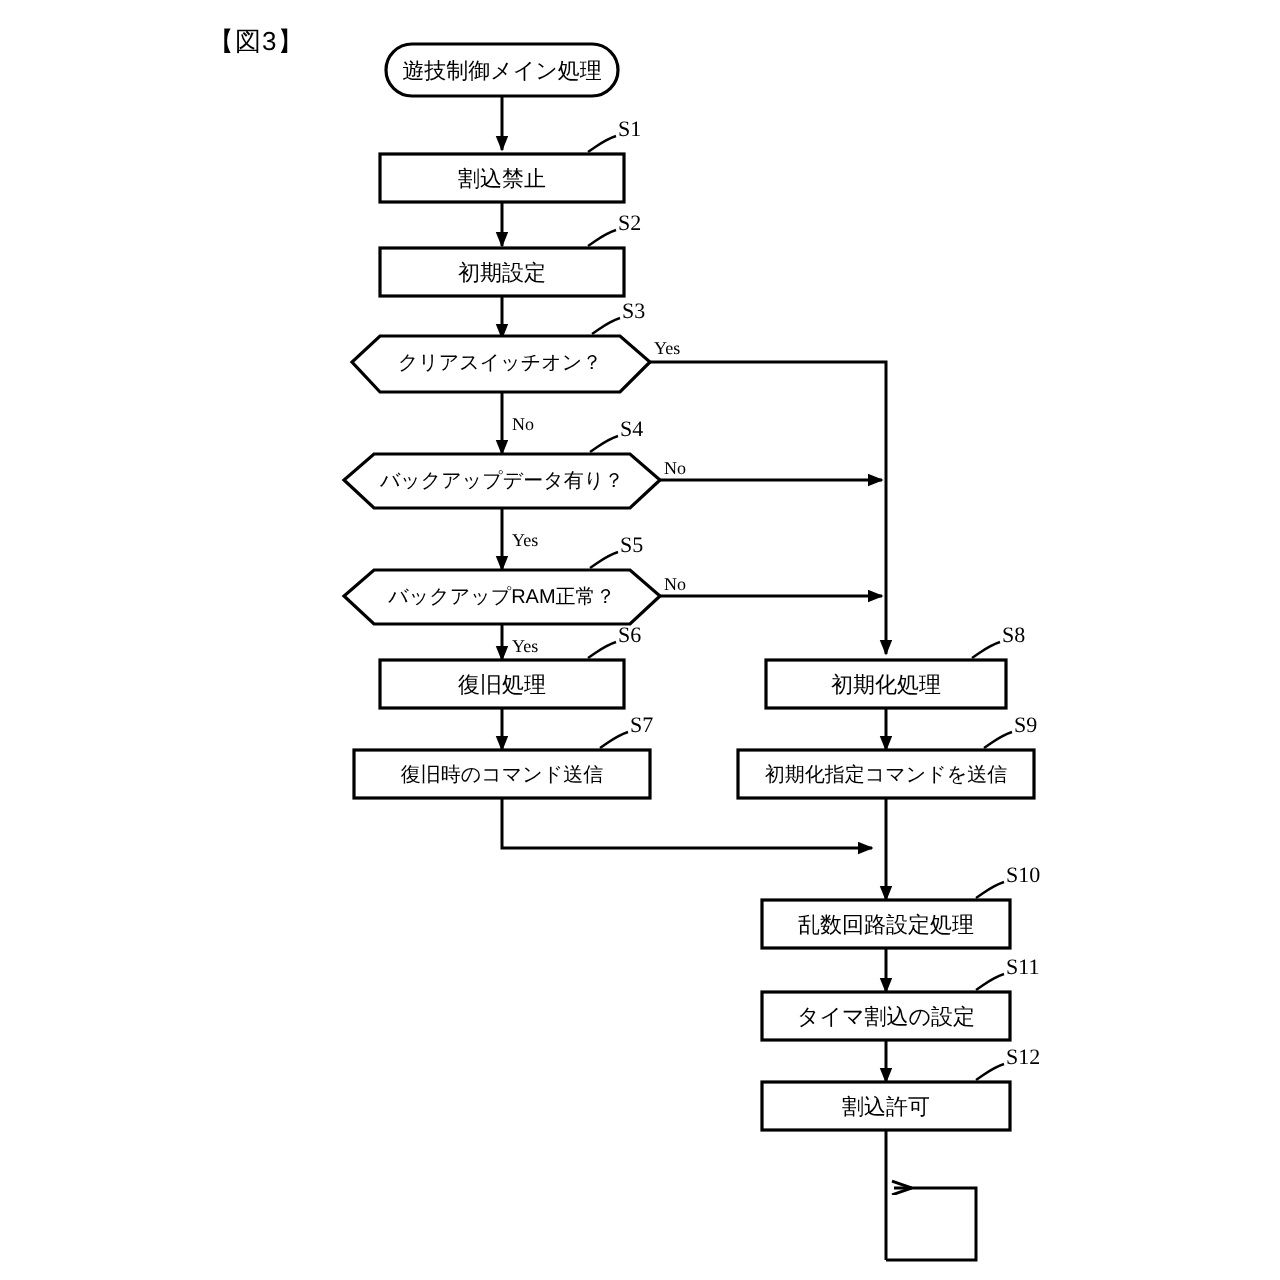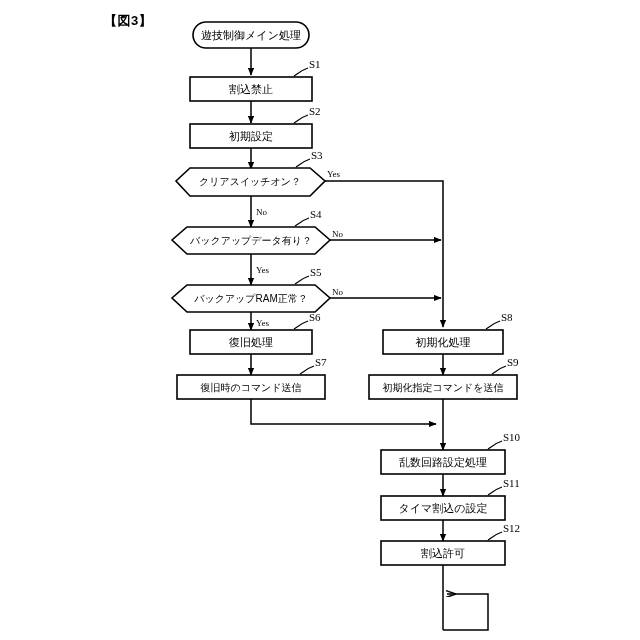--- a/index.html
+++ b/index.html
@@ -20,21 +20,21 @@
     left: 0;
     top: 0;
     width: 640px;
     height: 640px;
   }
   .fig-label {
     position: absolute;
     left: 104px;
     top: 12px;
     font-size: 13px;
-    font-weight: bold;
+    font-weight: normal;
     letter-spacing: 0.5px;
     white-space: nowrap;
   }
   svg.flow {
     position: absolute;
     left: 0;
     top: 0;
     width: 640px;
     height: 640px;
   }

